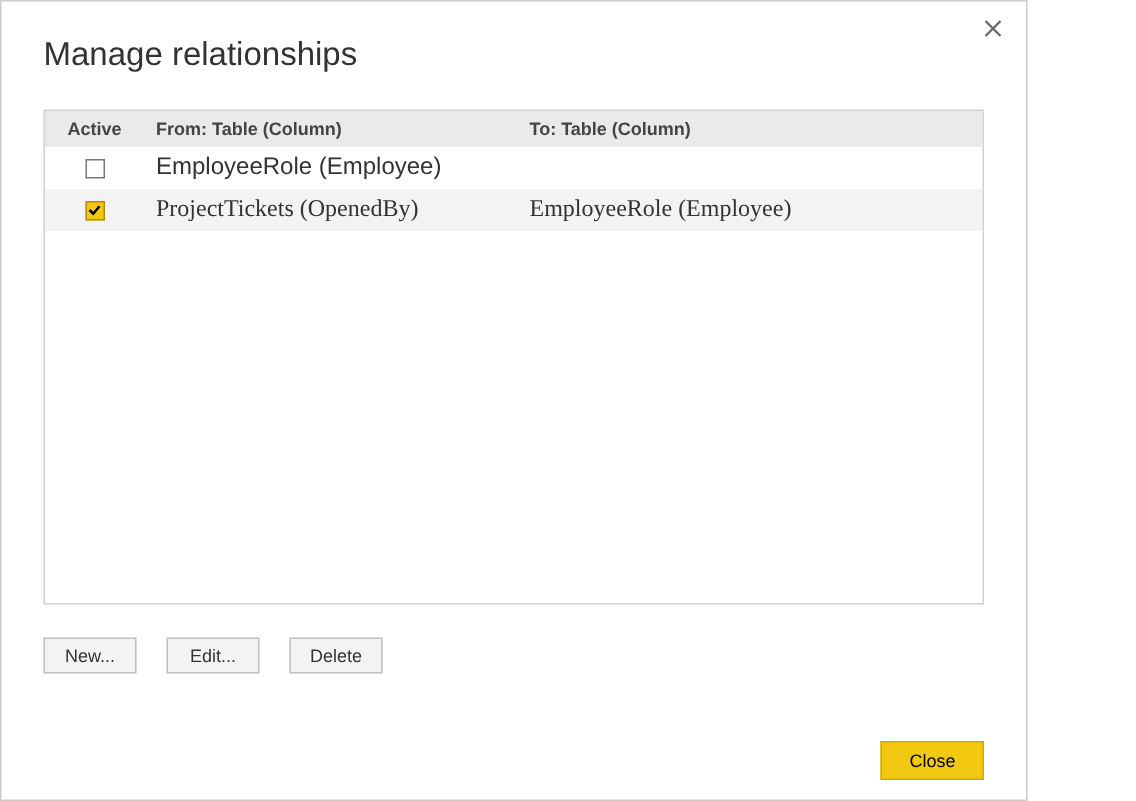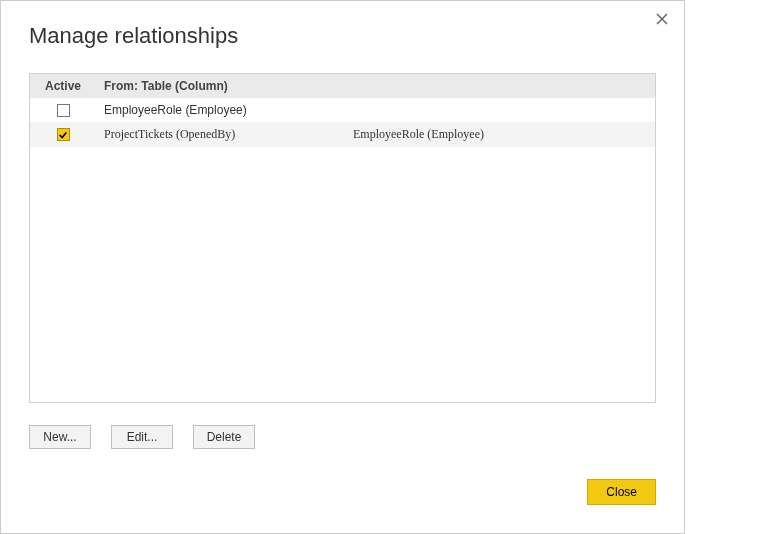--- a/index.html
+++ b/index.html
@@ -59,21 +59,21 @@
     }
     .col-active { width: 66px; flex: 0 0 66px; }
     .col-from { flex: 1; }
     .col-to { width: 310px; flex: 0 0 310px; }
     .thead > div, .row > div {
       padding: 5px 8px;
       display: flex;
       align-items: center;
     }
     .tbody { flex: 1; overflow: auto; }
-    .row { display: flex; font-size: 12px; color: #333; }
+    .row { display: flex; font-size: 16px; color: #333; }
     .row.alt { background: #f3f3f3; font-family: Liberation Serif, serif; }
     .col-active { justify-content: center; }
     .cb {
       width: 13px;
       height: 13px;
       border: 1px solid #777;
       display: flex;
       align-items: center;
       justify-content: center;
       cursor: pointer;
@@ -92,21 +92,21 @@
       color: #333;
       font-size: 12px;
       padding: 4px 12px;
       min-width: 62px;
       cursor: pointer;
       font-family: inherit;
     }
     .footer {
       display: flex;
       justify-content: flex-end;
-      padding: 10px 28px 28px 28px;
+      padding: 10px 28px 13px 28px;
     }
     .btn-primary {
       background: #f2c811;
       border: 1px solid #d4a800;
       color: #000;
       font-size: 12px;
       padding: 5px 18px;
       cursor: pointer;
       font-family: inherit;
     }
@@ -121,20 +121,21 @@
       </svg>
   </div>
 
   <h1 class="title">Manage relationships</h1>
 
   <div class="content">
     <div class="table-wrap">
       <div class="thead">
         <div class="col-active">Active</div>
         <div class="col-from">From: Table (Column)</div>
+        <div class="col-to">To: Table (Column)</div>
       </div>
       <div class="tbody">
         <div class="row">
           <div class="col-active">
             <div class="cb"></div>
           </div>
           <div class="col-from">EmployeeRole (Employee)</div>
         </div>
         <div class="row alt">
           <div class="col-active">

